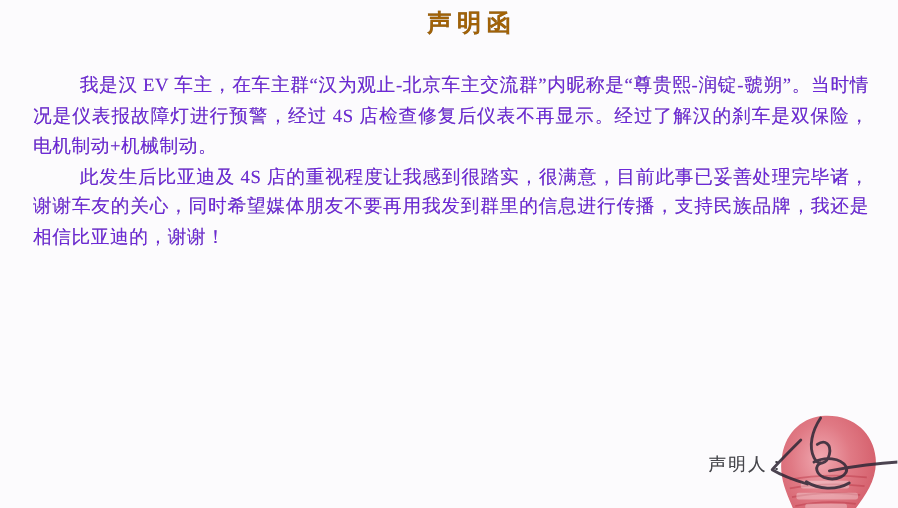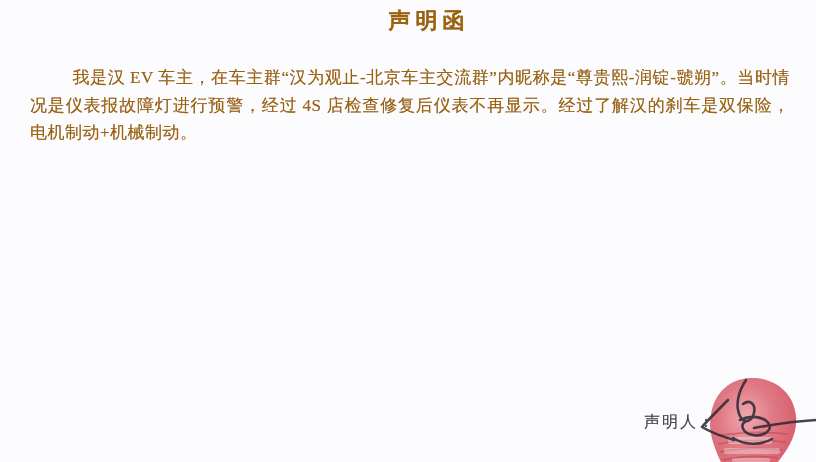--- a/index.html
+++ b/index.html
@@ -27,21 +27,21 @@
     letter-spacing: 5px;
     color: #a16207;
     text-shadow: 0 0 0.5px rgba(60,60,64,0.55);
     padding-left: 21px;
   }
   .body-text {
     position: absolute;
     top: 64px;
     left: 30px;
     width: 760px;
-    color: #a16207;
+    color: #6d28d9;
     font-size: 17px;
     line-height: 27.5px;
     text-align: justify;
     letter-spacing: 0.5px;
     text-shadow: 0 0 0.6px rgba(80,80,86,0.5);
   }
   .body-text p {
     margin: 0;
     text-indent: 2.5em;
   }
@@ -66,20 +66,21 @@
 </style>
 </head>
 <body>
 
 <div class="page">
 
   <h1 class="title">声明函</h1>
 
   <div class="body-text">
     <p>我是汉 EV 车主，在车主群“汉为观止-北京车主交流群”内昵称是“尊贵熙-润锭-虢朔”。当时情况是仪表报故障灯进行预警，经过 4S 店检查修复后仪表不再显示。经过了解汉的刹车是双保险，电机制动+机械制动。</p>
+    <p>此发生后比亚迪及 4S 店的重视程度让我感到很踏实，很满意，目前此事已妥善处理完毕诸，谢谢车友的关心，同时希望媒体朋友不要再用我发到群里的信息进行传播，支持民族品牌，我还是相信比亚迪的，谢谢！</p>
   </div>
 
   <span class="sig-label">声明人：</span>
 
   <div class="stamp">
     <svg width="132" height="100" viewBox="0 0 132 100">
       <defs>
         <radialGradient id="stampGrad" cx="42%" cy="38%" r="70%">
           <stop offset="0%" stop-color="#efa0a9"></stop>
           <stop offset="45%" stop-color="#dd6b77"></stop>

